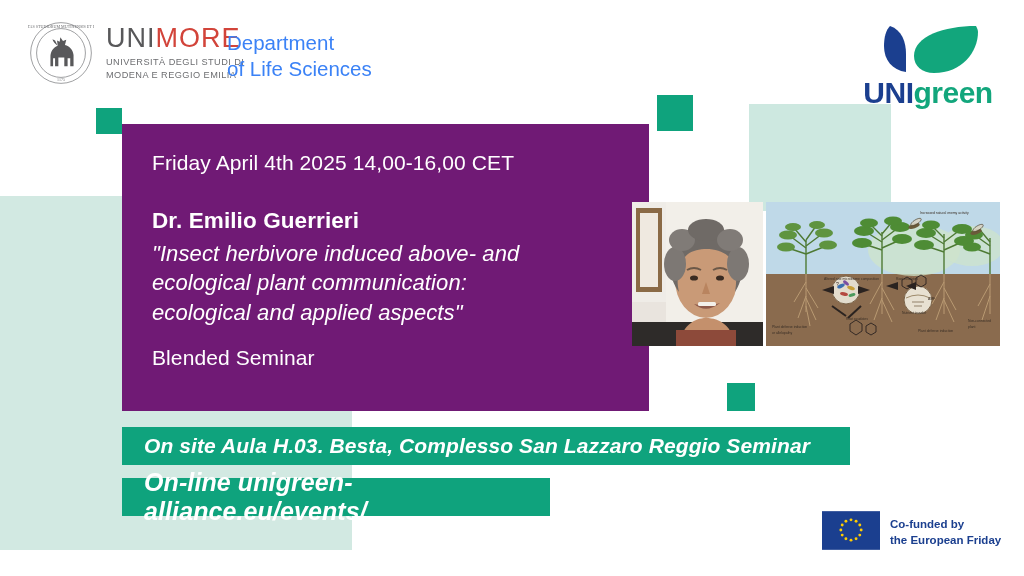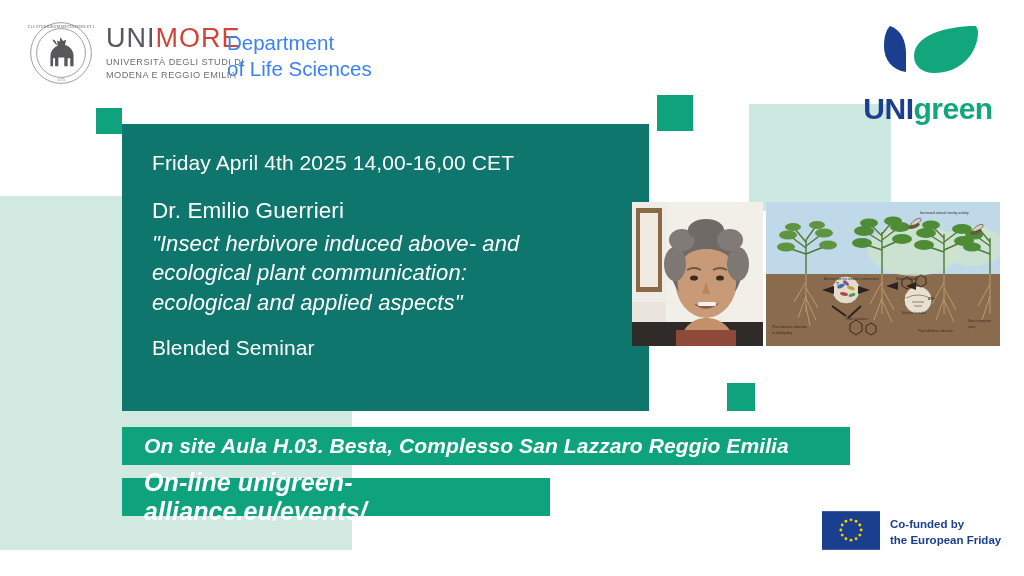--- a/index.html
+++ b/index.html
@@ -66,44 +66,44 @@
     right: 26px; top: 22px;
     width: 140px;
     text-align: center;
   }
   .unigreen svg { display: block; margin: 0 auto; }
   .unigreen-word {
     font-size: 30px;
     font-weight: 700;
     letter-spacing: -0.5px;
     line-height: 1;
-    margin-top: 18px;
+    margin-top: 2px;
   }
   .ug-blue  { color: #1b3f8f; }
   .ug-green { color: #12a67c; }
 
   
   .panel {
     position: absolute;
     left: 122px; top: 124px;
     width: 527px; height: 287px;
-    background: #0f766e;
+    background: #701a75;
     color: #ffffff;
   }
   .panel-inner { padding: 26px 0 0 30px; }
   .date-line {
     font-size: 21px;
     line-height: 1.2;
     font-weight: 400;
     letter-spacing: 0.1px;
   }
   .speaker {
-    margin-top: 23px;
+    margin-top: 33px;
     font-size: 22.5px;
-    font-weight: 400;
+    font-weight: 700;
     letter-spacing: 0.1px;
   }
   .talk-title {
     margin-top: 5px;
     font-size: 22px;
     font-style: italic;
     line-height: 1.33;
     letter-spacing: 0.1px;
   }
   .seminar-type {
@@ -387,21 +387,21 @@
         <text x="152" y="130">Plant defense induction</text>
         <text x="6" y="126">Plant defense induction</text>
         <text x="6" y="132">or allelopathy</text>
         <text x="202" y="120">Non-connected</text>
         <text x="202" y="126">plant</text>
       </g>
       <text x="70" y="84" fill="#2a2320" font-family="Liberation Sans, sans-serif" font-size="5">?</text>
     </svg>
   </div>
 
-  <div class="bar bar-onsite">On site Aula H.03. Besta, Complesso San Lazzaro Reggio Emilia</div>
+  <div class="bar bar-onsite">On site Aula H.03. Besta, Complesso San Lazzaro Reggio Seminar</div>
   <div class="bar bar-online">On-line unigreen-alliance.eu/events/</div>
 
   <div class="eu">
     <span>
       <svg class="eu-flag" viewBox="0 0 60 40" xmlns="http://www.w3.org/2000/svg">
         <rect width="60" height="40" fill="#1b3f8f"></rect>
         <g fill="#ffcc00">
           <circle cx="30" cy="9" r="1.5"></circle>
           <circle cx="35.25" cy="10.4" r="1.5"></circle>
           <circle cx="39.1" cy="14.25" r="1.5"></circle>

